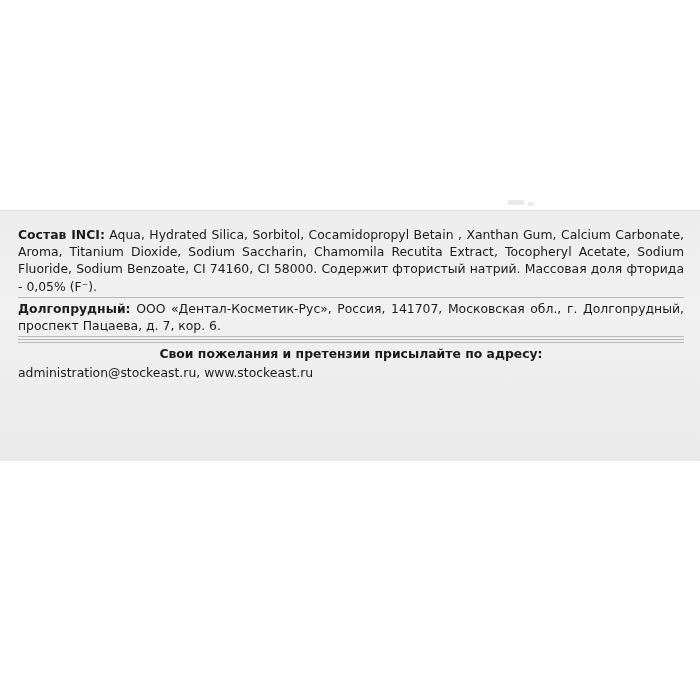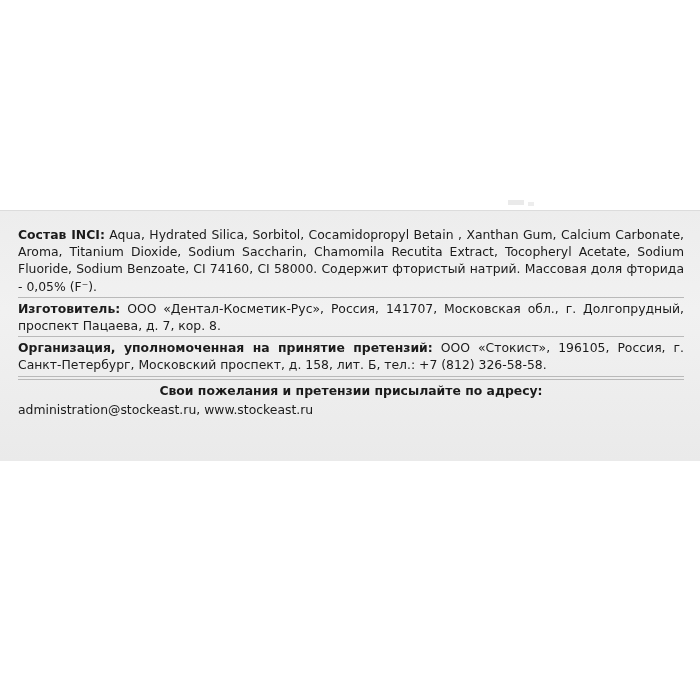--- a/index.html
+++ b/index.html
@@ -84,25 +84,24 @@
 
   <div class="mark m1"></div>
   <div class="mark m2"></div>
 
   <div class="label-text">
 
     <p class="blk"><span class="bold">Состав INCI:</span><span> Aqua, Hydrated Silica, Sorbitol, Cocamidopropyl Betain , Xanthan Gum, Calcium Carbonate, Aroma, Titanium Dioxide, Sodium Saccharin, Chamomila Recutita Extract, Tocopheryl Acetate, Sodium Fluoride, Sodium Benzoate, CI 74160, CI 58000. Содержит фтористый натрий. Массовая доля фторида - 0,05% (F⁻).</span></p>
 
     <div class="rule"></div>
 
-    <p class="blk"><span class="bold">Изготовитель:</span><span> ООО «Дентал-Косметик-Рус», Россия, 141707, Московская обл., г. Долгопрудный, проспект Пацаева, д. 7, кор. 8.</span></p>
+    <p class="blk"><span class="bold">Долгопрудный:</span><span> ООО «Дентал-Косметик-Рус», Россия, 141707, Московская обл., г. Долгопрудный, проспект Пацаева, д. 7, кор. 6.</span></p>
 
     <div class="rule"></div>
 
-    <p class="blk"><span class="bold">Организация, уполномоченная на принятие претензий:</span><span> ООО «Стокист», 196105, Россия, г. Санкт-Петербург, Московский проспект, д. 158, лит. Б, тел.: +7 (812) 326-58-58.</span></p>
 
     <div class="rule"></div>
 
 
     <div class="rule"></div>
 
     <p class="blk wish-line">Свои пожелания и претензии присылайте по адресу:</p>
     <p class="blk last email-line">administration@stockeast.ru, www.stockeast.ru</p>
 
   </div>

